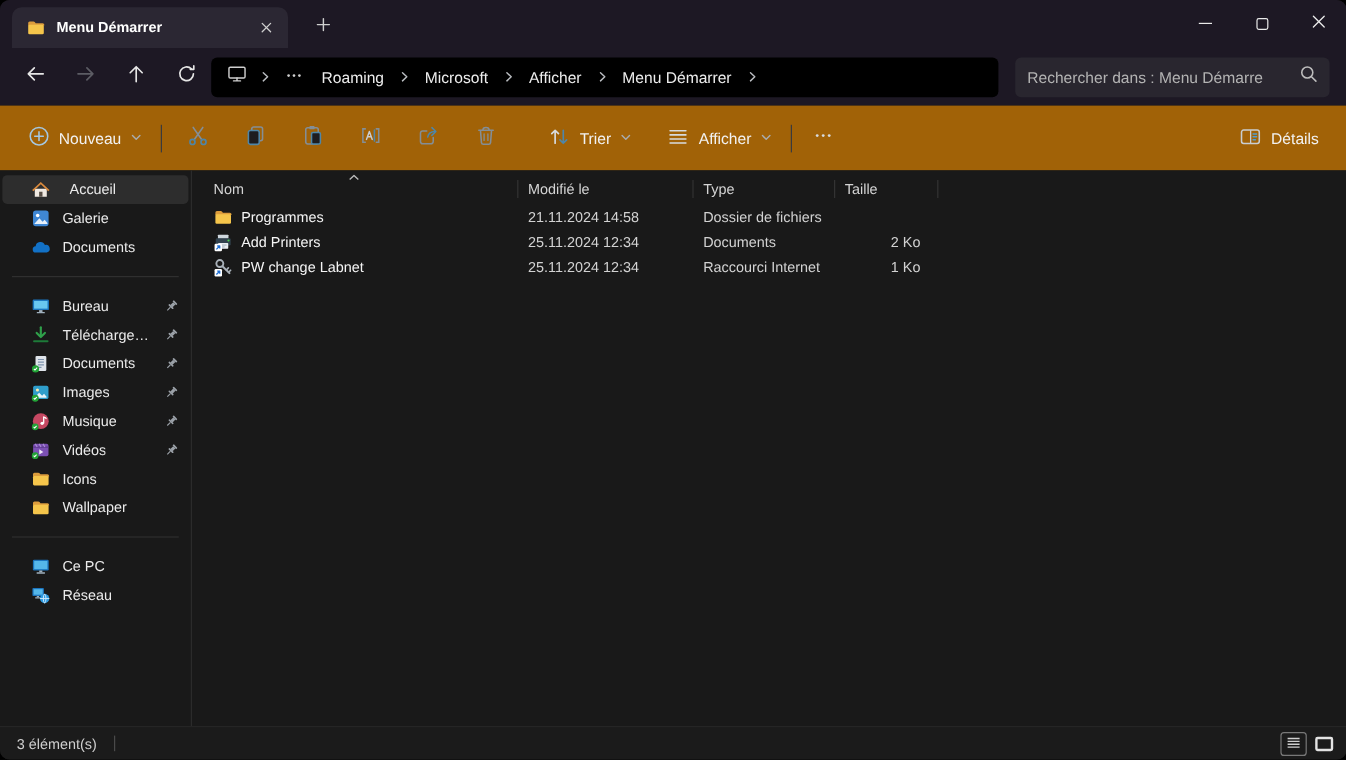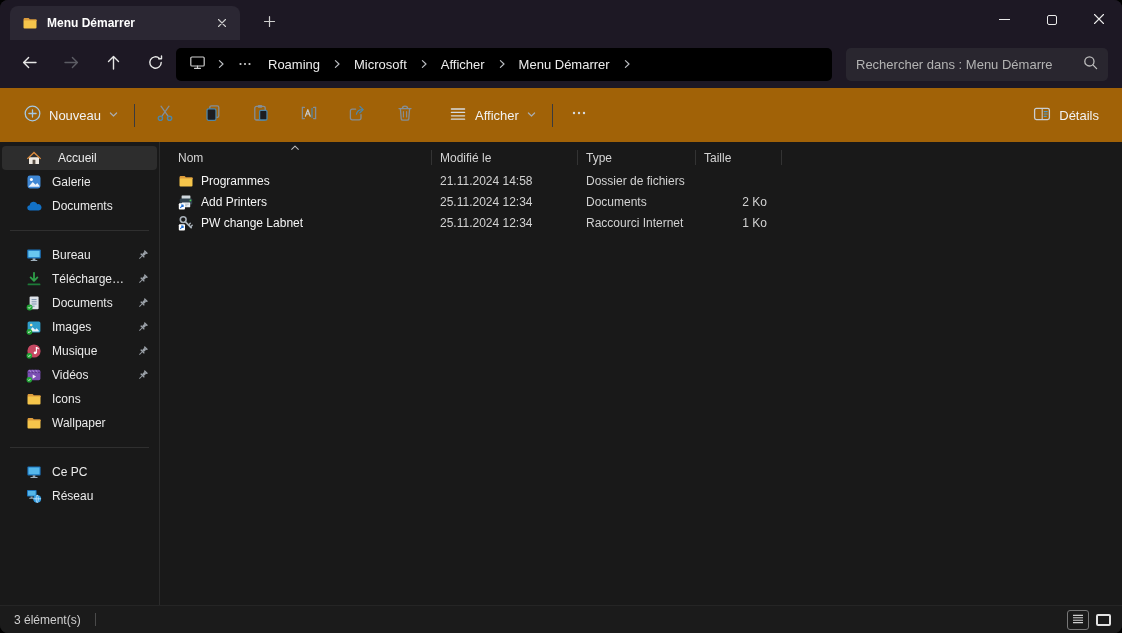--- a/index.html
+++ b/index.html
@@ -247,20 +247,30 @@
     </div>
     <div class="tb-icon-btn">
       <span><svg width="20" height="20" viewBox="0 0 20 20" fill="none">
             <path d="M4 5.6h12" stroke="#848e96" stroke-width="1.3" stroke-linecap="round"></path>
             <path d="M7.4 5.4c0-1.4 1-2.2 2.6-2.2s2.6.8 2.6 2.2" stroke="#848e96" stroke-width="1.3"></path>
             <path d="M5.4 5.8l.8 10a1.6 1.6 0 0 0 1.6 1.4h4.4a1.6 1.6 0 0 0 1.6-1.4l.8-10" stroke="#848e96" stroke-width="1.3"></path>
             <path d="M8.4 8.6v5.4M11.6 8.6v5.4" stroke="#848e96" stroke-width="1.1" stroke-linecap="round"></path>
           </svg></span>
     </div>
 
+    <div class="tb-btn" style="margin-left:18px">
+      <span><svg width="20" height="20" viewBox="0 0 20 20" fill="none">
+            <path d="M6.6 15.4V4.8M3.8 7.4 6.6 4.6l2.8 2.8" stroke="#d7dbdf" stroke-width="1.4" stroke-linecap="round" stroke-linejoin="round"></path>
+            <path d="M13.4 4.6v10.6M10.6 12.6l2.8 2.8 2.8-2.8" stroke="#4e86a8" stroke-width="1.4" stroke-linecap="round" stroke-linejoin="round"></path>
+          </svg></span>
+      <span>Trier</span>
+      <span><svg width="11" height="11" viewBox="0 0 11 11" fill="none">
+            <path d="M2.4 4 5.5 7l3.1-3" stroke="#a8acb0" stroke-width="1.2" stroke-linecap="round" stroke-linejoin="round"></path>
+          </svg></span>
+    </div>
     <div class="tb-btn" style="margin-left:10px">
       <span><svg width="20" height="20" viewBox="0 0 20 20">
             <path d="M3.4 5h13.2M3.4 8.4h13.2M3.4 11.8h13.2M3.4 15.2h13.2" stroke="#d7dbdf" stroke-width="1.3" stroke-linecap="round"></path>
           </svg></span>
       <span>Afficher</span>
       <span><svg width="11" height="11" viewBox="0 0 11 11" fill="none">
             <path d="M2.4 4 5.5 7l3.1-3" stroke="#a8acb0" stroke-width="1.2" stroke-linecap="round" stroke-linejoin="round"></path>
           </svg></span>
     </div>
     <span class="tb-sep"></span>

